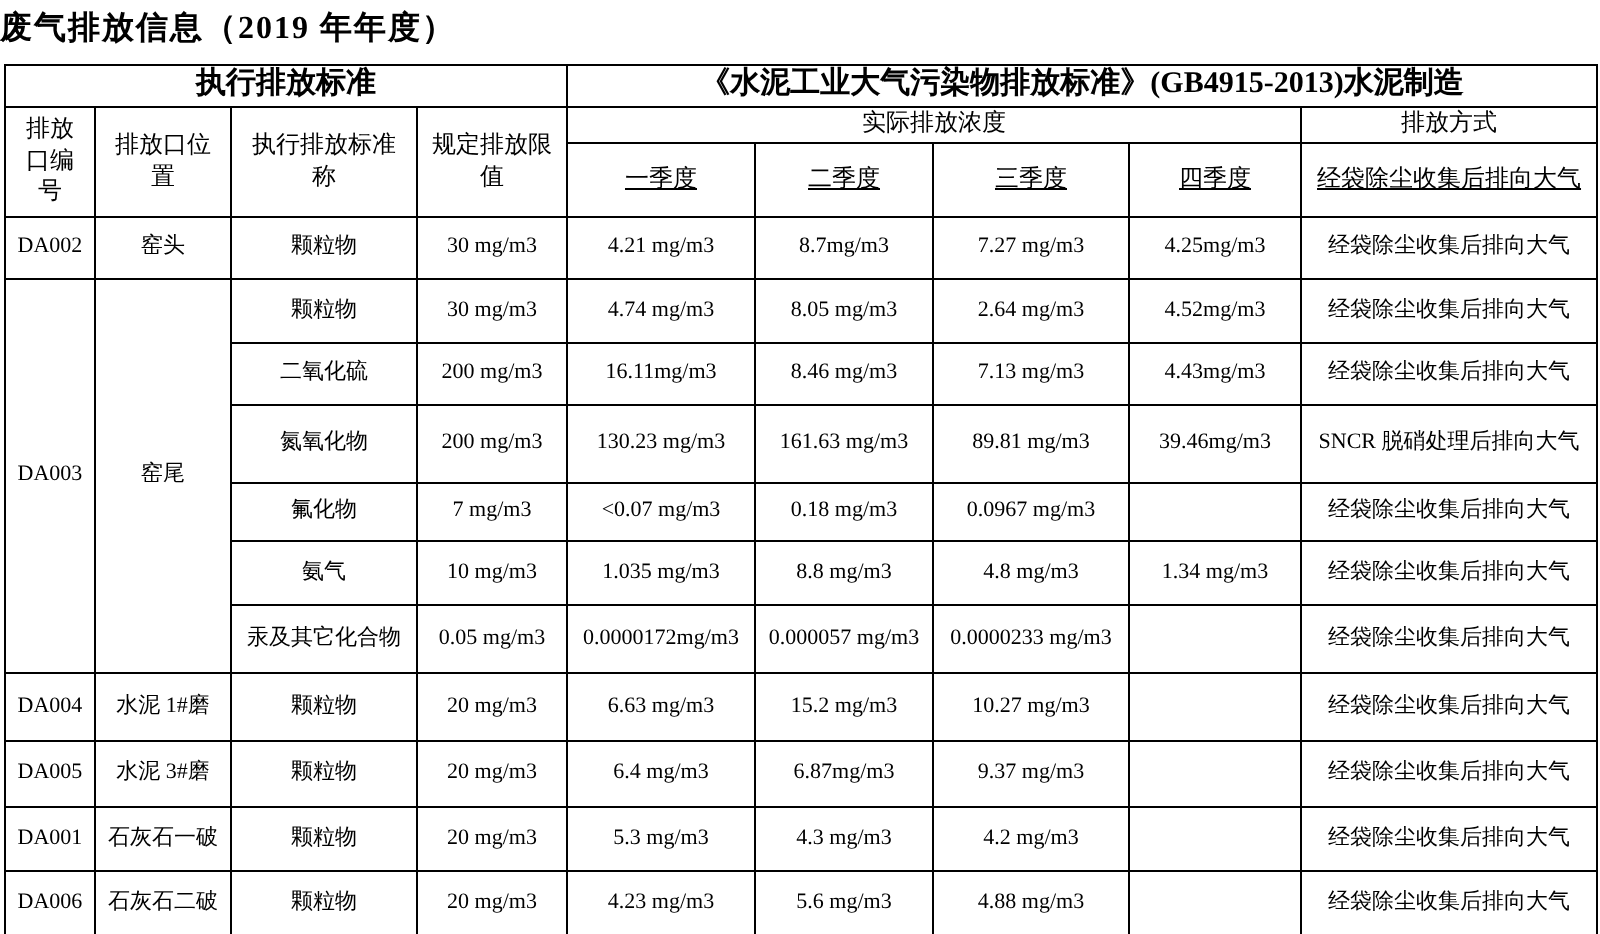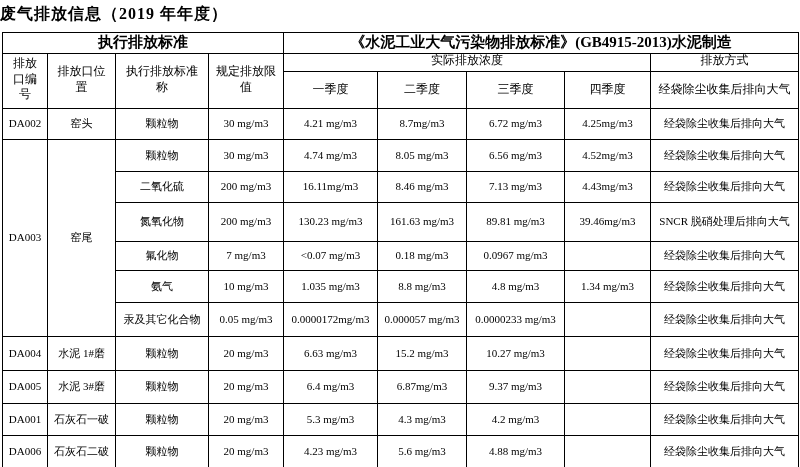--- a/index.html
+++ b/index.html
@@ -35,22 +35,22 @@
     line-height: 1.3;
   }
   tr.h1 td {
     font-weight: bold;
     font-size: 15px;
     height: 16px;
   }
   tr.h2 td, tr.h3 td {
     font-size: 12px;
   }
-  tr.h2 { height: 18px; font-family: Liberation Mono, monospace; }
-  tr.h3 { height: 37px; }
+  tr.h2 { height: 18px; }
+  tr.h3 { height: 37px; text-decoration: underline; }
   td.pre {
     white-space: pre-line;
     line-height: 1.3;
   }
   td.method {
     vertical-align: top;
     padding-top: 3px;
     font-size: 11px;
   }
 </style>
@@ -100,33 +100,33 @@
       <td class="method">经袋除尘收集后排向大气</td>
     </tr>
 
     <tr style="height:31px">
       <td>DA002</td>
       <td>窑头</td>
       <td>颗粒物</td>
       <td>30 mg/m3</td>
       <td>4.21 mg/m3</td>
       <td>8.7mg/m3</td>
-      <td>6.72 mg/m3</td>
+      <td>7.27 mg/m3</td>
       <td>4.25mg/m3</td>
       <td class="method">经袋除尘收集后排向大气</td>
     </tr>
 
     <tr style="height:32px">
       <td rowspan="6">DA003</td>
       <td rowspan="6">窑尾</td>
       <td>颗粒物</td>
       <td>30 mg/m3</td>
       <td>4.74 mg/m3</td>
       <td>8.05 mg/m3</td>
-      <td>6.56 mg/m3</td>
+      <td>2.64 mg/m3</td>
       <td>4.52mg/m3</td>
       <td class="method">经袋除尘收集后排向大气</td>
     </tr>
     <tr style="height:31px">
       <td>二氧化硫</td>
       <td>200 mg/m3</td>
       <td>16.11mg/m3</td>
       <td>8.46 mg/m3</td>
       <td>7.13 mg/m3</td>
       <td>4.43mg/m3</td>

